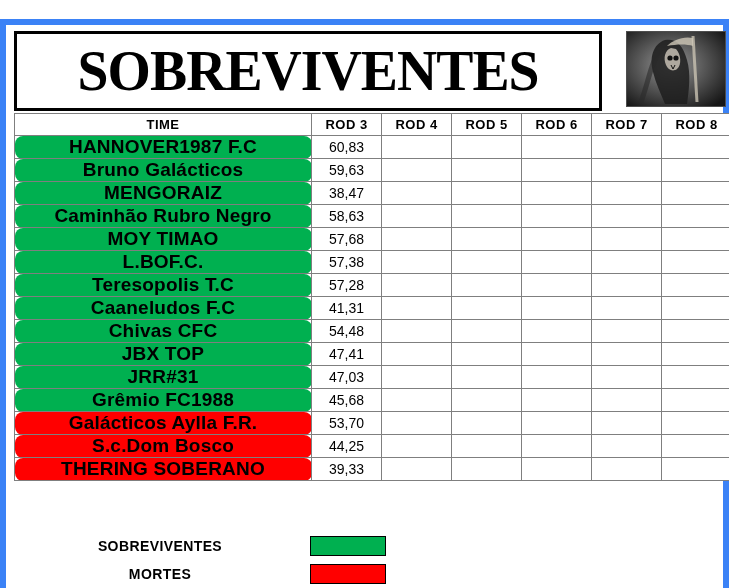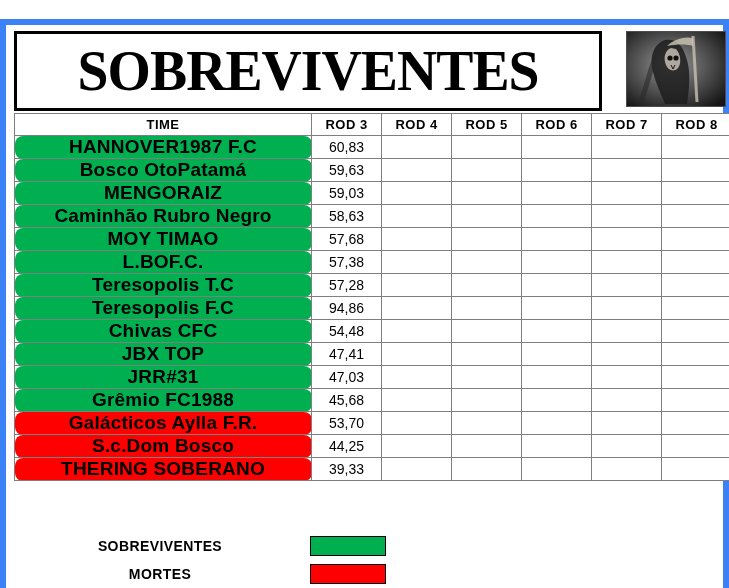--- a/index.html
+++ b/index.html
@@ -191,31 +191,31 @@
       <tr class="alive">
         <td class="name">HANNOVER1987 F.C</td>
         <td class="val">60,83</td>
         <td class="blank"></td>
         <td class="blank"></td>
         <td class="blank"></td>
         <td class="blank"></td>
         <td class="blank"></td>
       </tr>
       <tr class="alive">
-        <td class="name">Bosco OtoPatamá</td>
+        <td class="name">Bruno Galácticos</td>
         <td class="val">59,63</td>
         <td class="blank"></td>
         <td class="blank"></td>
         <td class="blank"></td>
         <td class="blank"></td>
         <td class="blank"></td>
       </tr>
       <tr class="alive">
         <td class="name">MENGORAIZ</td>
-        <td class="val">59,03</td>
+        <td class="val">38,47</td>
         <td class="blank"></td>
         <td class="blank"></td>
         <td class="blank"></td>
         <td class="blank"></td>
         <td class="blank"></td>
       </tr>
       <tr class="alive">
         <td class="name">Caminhão Rubro Negro</td>
         <td class="val">58,63</td>
         <td class="blank"></td>
@@ -245,22 +245,22 @@
       <tr class="alive">
         <td class="name">Teresopolis T.C</td>
         <td class="val">57,28</td>
         <td class="blank"></td>
         <td class="blank"></td>
         <td class="blank"></td>
         <td class="blank"></td>
         <td class="blank"></td>
       </tr>
       <tr class="alive">
-        <td class="name">Teresopolis F.C</td>
-        <td class="val">94,86</td>
+        <td class="name">Caaneludos F.C</td>
+        <td class="val">41,31</td>
         <td class="blank"></td>
         <td class="blank"></td>
         <td class="blank"></td>
         <td class="blank"></td>
         <td class="blank"></td>
       </tr>
       <tr class="alive">
         <td class="name">Chivas CFC</td>
         <td class="val">54,48</td>
         <td class="blank"></td>

